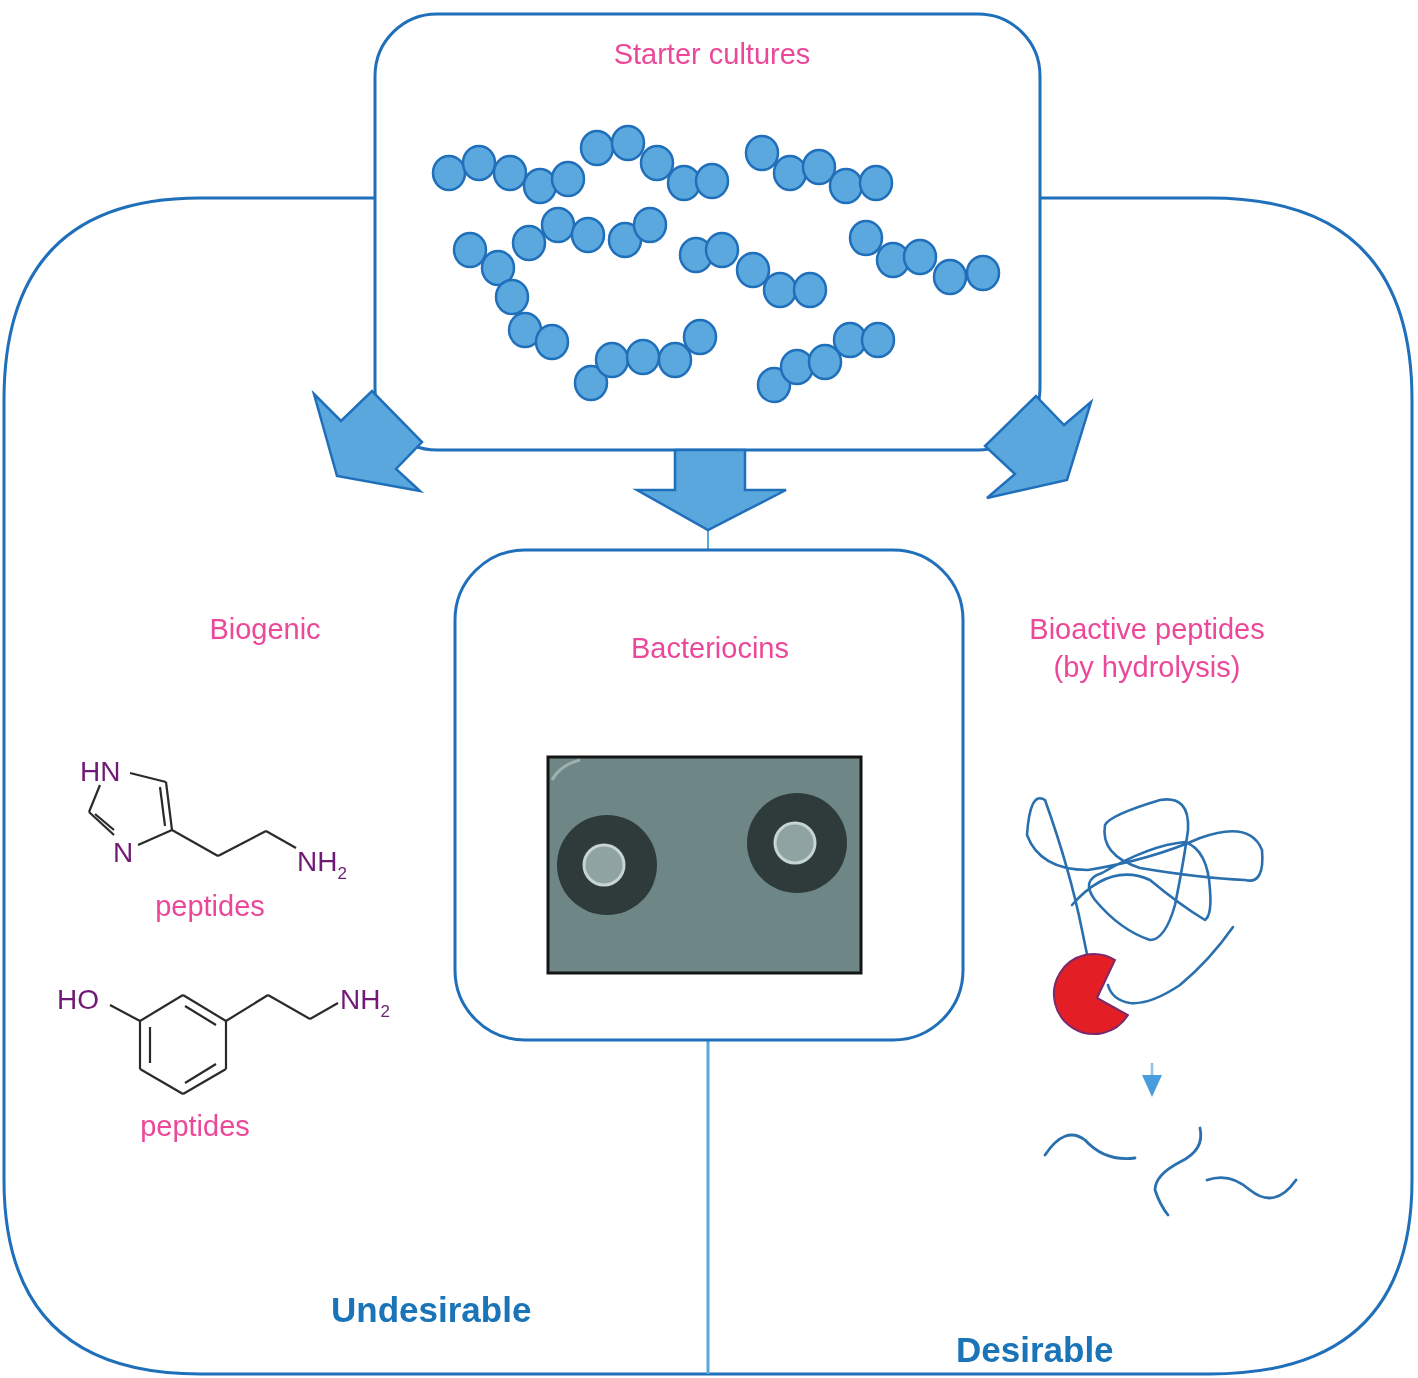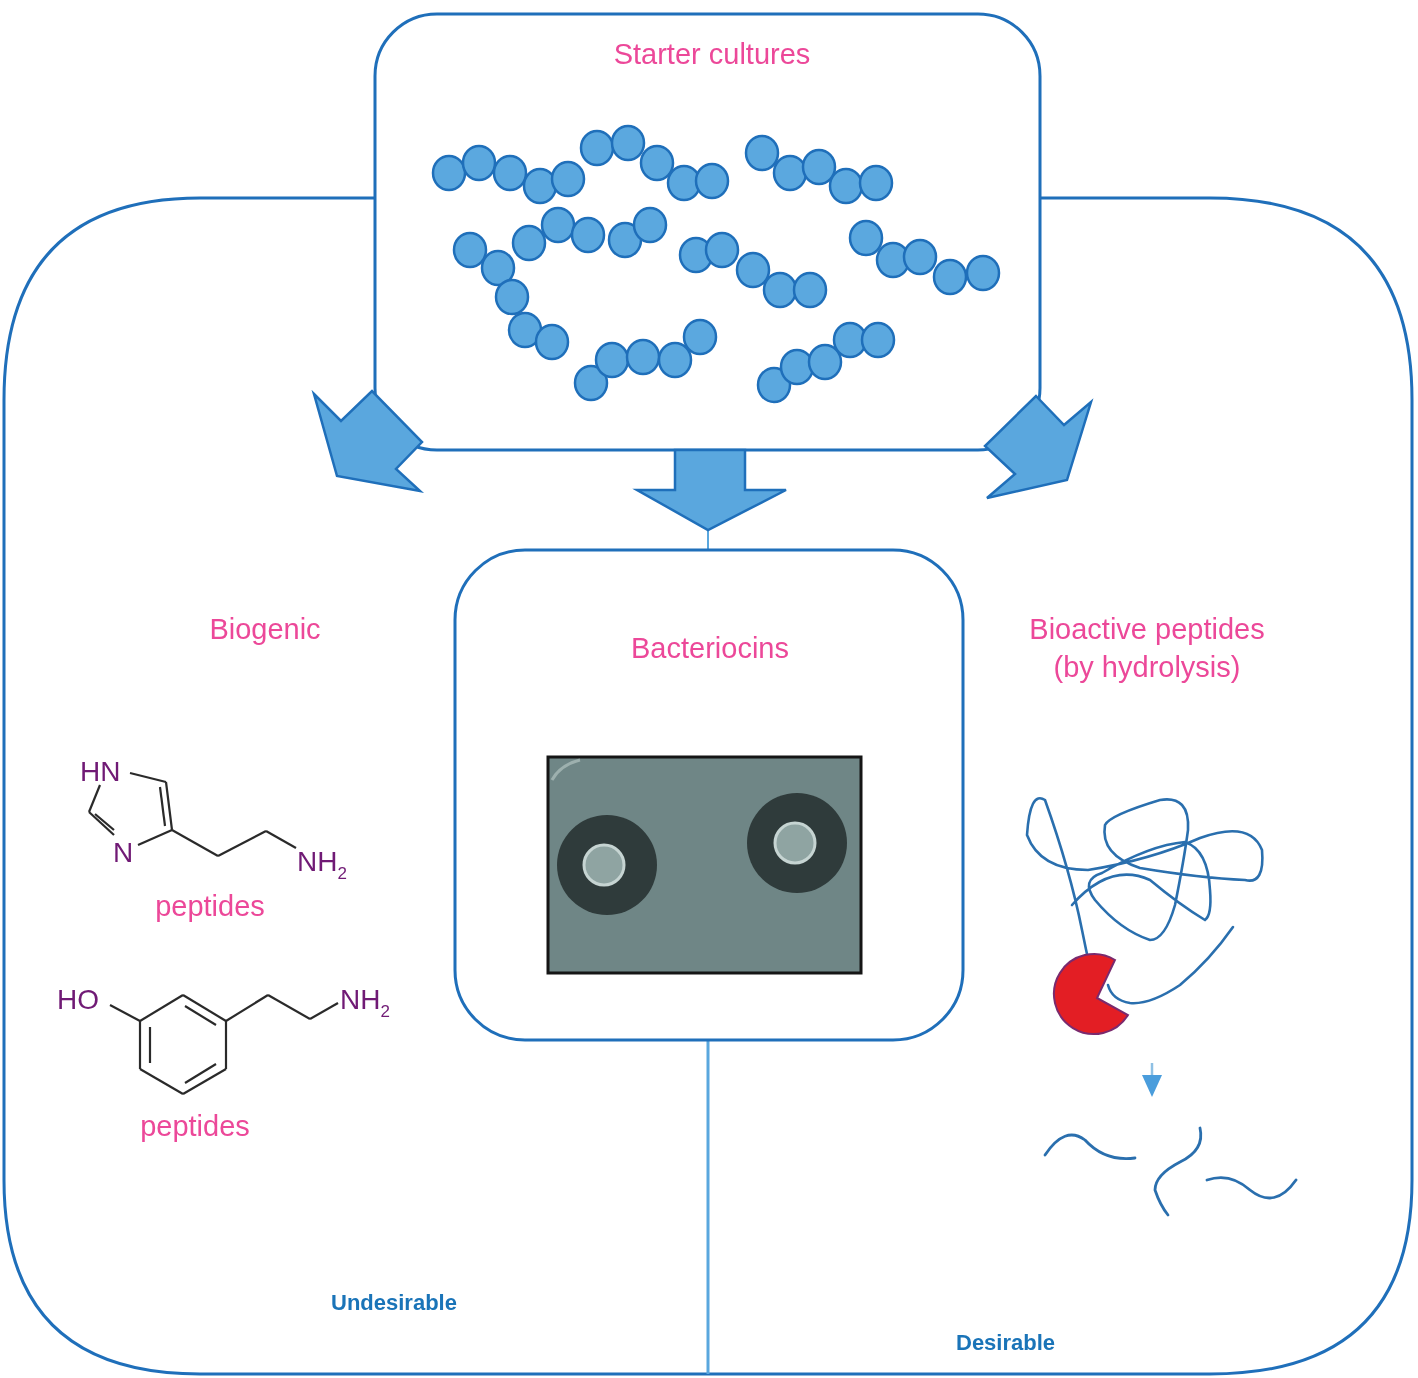--- a/index.html
+++ b/index.html
@@ -1,21 +1,21 @@
 <!DOCTYPE html>
 <html><head>
 <meta charset="utf-8">
 <style>
   html, body { margin: 0; padding: 0; background: #ffffff; }
   body { width: 1418px; height: 1378px; position: relative; overflow: hidden; font-family: "Liberation Sans", sans-serif; }
   svg.main { position: absolute; left: 0; top: 0; }
   .lbl { position: absolute; color: #ec4899; font-size: 29px; text-align: center; line-height: 38px; white-space: nowrap; }
   .chem { position: absolute; color: #701a75; font-size: 28px; line-height: 30px; white-space: nowrap; }
   .chem sub { font-size: 17px; vertical-align: -8px; }
-  .tag { position: absolute; color: #1a74b8; font-weight: bold; font-size: 22px; white-space: nowrap; }
+  .tag { position: absolute; color: #1a74b8; font-weight: bold; font-size: 35px; white-space: nowrap; }
 </style>
 </head>
 <body>
 
 <svg class="main" width="1418" height="1378" viewBox="0 0 1418 1378">
 
   <path d="M375 198 L200 198 Q4 198 4 400 L4 1180 Q4 1374 200 1374 L1210 1374 Q1412 1374 1412 1180 L1412 400 Q1412 198 1210 198 L1040 198" fill="none" stroke="#1f6fba" stroke-width="3"></path>
 
   <line x1="708" y1="1040" x2="708" y2="1374" stroke="#5aa7de" stroke-width="3"></line>
 

